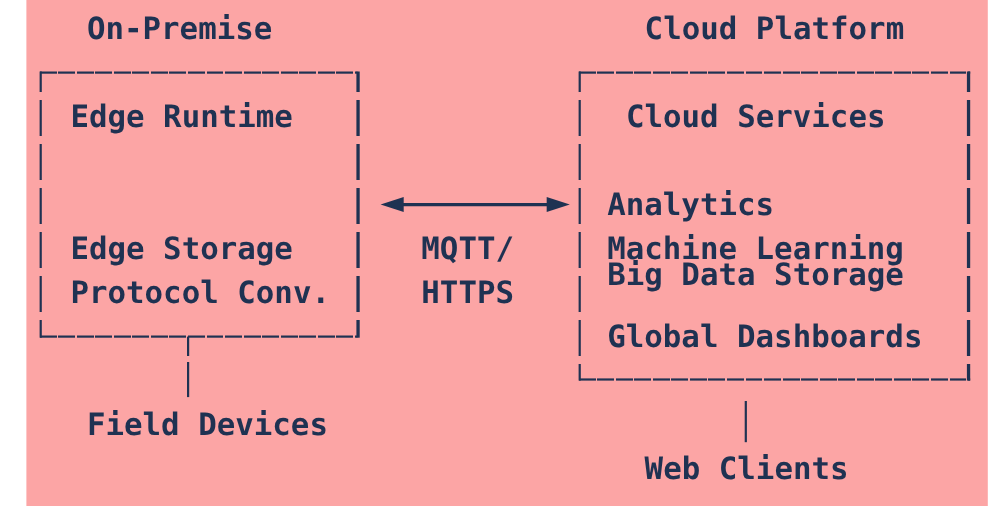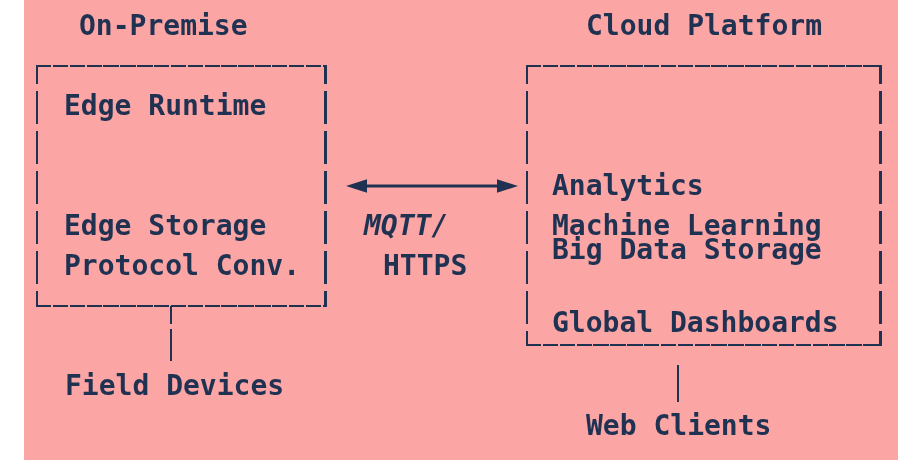--- a/index.html
+++ b/index.html
@@ -63,34 +63,35 @@
     <div class="t" style="left:28.25px; top:141.25px;">Edge Storage</div>
     <div class="t" style="left:28.25px; top:181.25px;">Protocol Conv.</div>
   </div>
 
   <div class="box" style="left:501.75px; top:64.75px; width:357px; height:281.5px;">
     <div class="h-line" style="left:0; top:0; width:356px;"></div>
     <div class="h-line" style="left:0; top:279px; width:356px;"></div>
     <div class="v-line" style="left:0; top:0; height:281.5px;"></div>
     <div class="v-line" style="left:353.5px; top:0; height:281.5px;"></div>
 
+    <div class="t" style="left:43.25px; top:21.25px;">Cloud Services</div>
     <div class="t" style="left:26.25px; top:101.25px;">Analytics</div>
     <div class="t" style="left:26.25px; top:141.25px;">Machine Learning</div>
     <div class="t" style="left:26.25px; top:165px;">Big Data Storage</div>
-    <div class="t" style="left:26.25px; top:238px;">Global Dashboards</div>
+    <div class="t" style="left:26.25px; top:221px;">Global Dashboards</div>
   </div>
 
   <svg class="arrow-svg" style="left:320px; top:176px;" width="176" height="20" viewBox="0 0 176 20">
     <line x1="18" y1="10" x2="158" y2="10" stroke="#1f3252" stroke-width="3"></line>
     <polygon points="2,10 23,3.2 23,16.8" fill="#1f3252"></polygon>
     <polygon points="174,10 153,3.2 153,16.8" fill="#1f3252"></polygon>
   </svg>
 
-  <div class="t" style="left:340px; top:206px;font-style:italic;">MQTT/</div>
+  <div class="t" style="left:359px; top:206px;">MQTT/</div>
   <div class="t" style="left:359px; top:246px;">HTTPS</div>
 
   <div class="v-conn-stub" style="left:145.75px; top:306px; height:55px;"></div>
-  <div class="t" style="left:41px; top:366px;">Field Devices</div>
+  <div class="t" style="left:55px; top:366px;">Field Devices</div>
 
   <div class="v-conn-plain" style="left:652.75px; top:346px; height:56px;"></div>
   <div class="t" style="left:562px; top:406px;">Web Clients</div>
 
 </div>
 
 </body></html>

